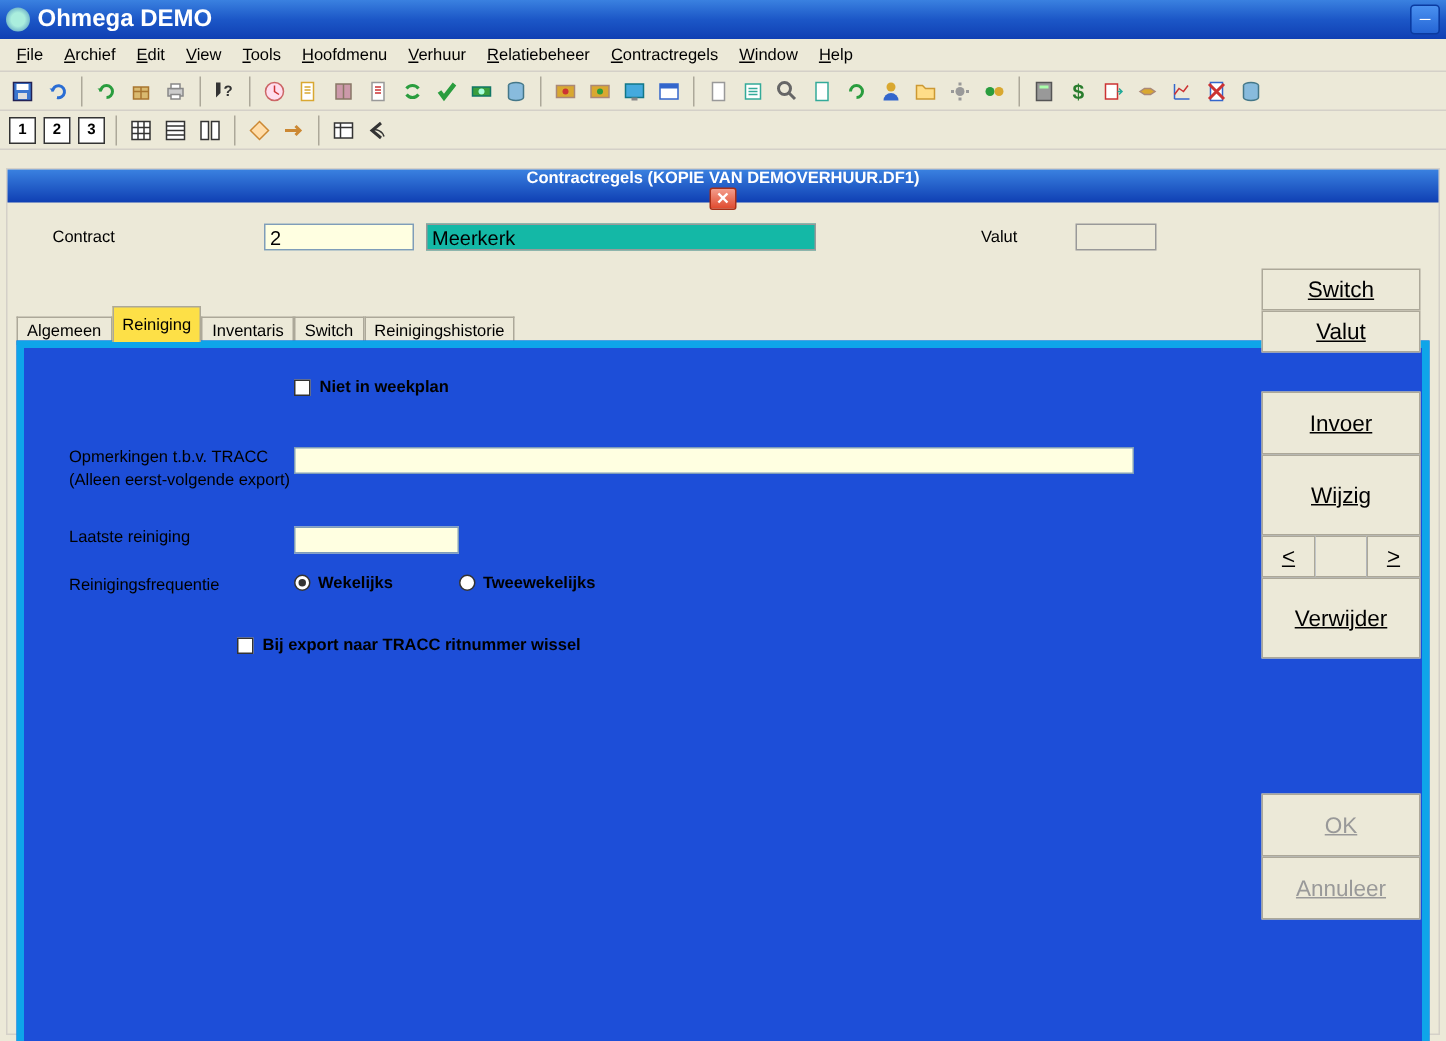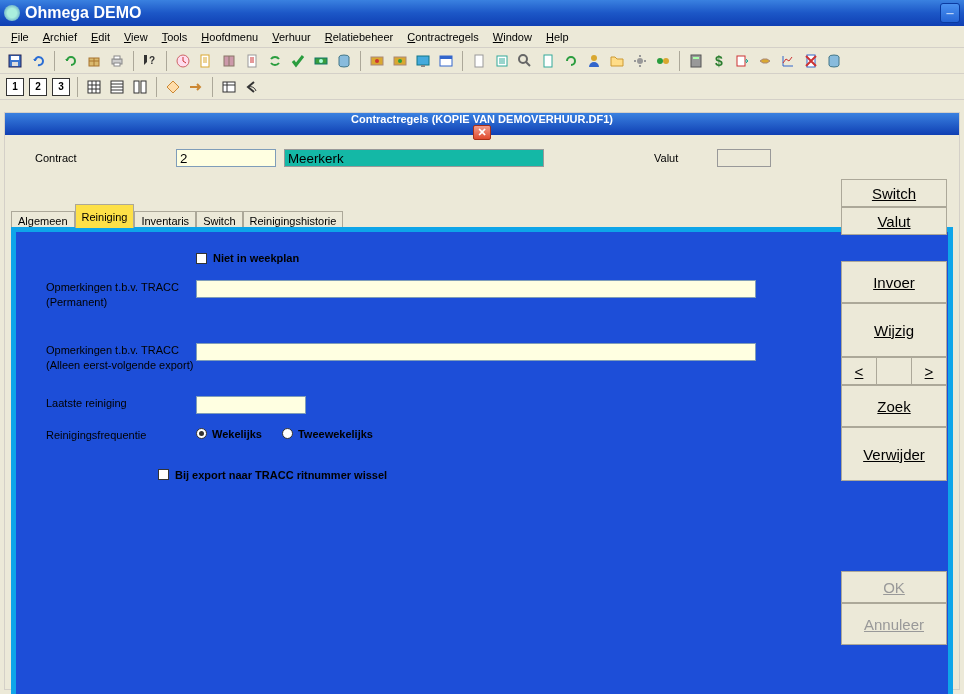--- a/index.html
+++ b/index.html
@@ -51,21 +51,21 @@
 
 
 .form-row { display: flex; align-items: flex-start; margin-bottom: 14px; }
 .form-row .flabel { width: 150px; line-height: 1.4; }
 .yellow-input { background: #ffffe1; border: 1px solid #7f9db9; height: 18px; padding: 1px 3px; }
 .yellow-input.wide { width: 560px; }
 .yellow-input.short { width: 110px; }
 .chk-row { display: flex; align-items: center; gap: 6px; margin-bottom: 16px; margin-left: 150px; font-weight: bold; }
 .chk-row2 { display: flex; align-items: center; gap: 6px; margin-left: 112px; font-weight: bold; }
 .chk { width: 11px; height: 11px; border: 1px solid #333; background: white; }
-.radio-row { display: flex; align-items: center; gap: 20px; }
+.radio-row { display: flex; align-items: center; gap: 44px; }
 .radio-opt { display: flex; align-items: center; gap: 5px; font-weight: bold; }
 .radio { width: 11px; height: 11px; border: 1px solid #333; border-radius: 50%; background: white; display: flex; align-items: center; justify-content: center; }
 .radio.checked::after { content:''; width:5px; height:5px; background:#333; border-radius:50%; }
 
 
 .side-buttons { position: absolute; right: 12px; top: 44px; width: 106px; display: flex; flex-direction: column; gap: 0; }
 .side-btn { height: 32px; background: #ece9d8; border: 1px solid #aca899; display: flex; align-items: center; justify-content: center; cursor: pointer; font-size: 15px; text-decoration: underline; }
 .side-btn.disabled { color: #999; }
 .side-btn.small { height: 28px; }
 .nav-row { display: flex; }
@@ -385,24 +385,20 @@
         <div class="tab">Algemeen</div>
         <div class="tab active">Reiniging</div>
         <div class="tab">Inventaris</div>
         <div class="tab">Switch</div>
         <div class="tab">Reinigingshistorie</div>
       </div>
       <div class="tab-panel">
         <div class="chk-row">
           <div class="chk"></div>
           <span>Niet in weekplan</span>
-        </div>
-        <div class="form-row">
-          <div class="flabel">Opmerkingen t.b.v. TRACC (Permanent)</div>
-          <input class="yellow-input wide" style="">
         </div>
         <div style="height:18px;"></div>
         <div class="form-row">
           <div class="flabel">Opmerkingen t.b.v. TRACC (Alleen eerst-volgende export)</div>
           <input class="yellow-input wide" style="">
         </div>
         <div style="height:8px;"></div>
         <div class="form-row">
           <div class="flabel">Laatste reiniging</div>
           <input class="yellow-input short" style="">
@@ -432,20 +428,19 @@
       <div class="side-btn small">Switch</div>
       <div class="side-btn small">Valut</div>
       <div class="gap-big"></div>
       <div class="side-btn" style="height:42px;">Invoer</div>
       <div class="side-btn" style="height:54px;">Wijzig</div>
       <div class="nav-row">
         <div class="side-btn">&lt;</div>
         <div class="side-btn" style="border-left:none;border-right:none;"></div>
         <div class="side-btn">&gt;</div>
       </div>
-      <div class="side-btn" style="height:42px;">Zoek</div>
       <div class="side-btn" style="height:54px;">Verwijder</div>
       <div class="gap-huge"></div>
-      <div class="side-btn disabled" style="height:32px;">OK</div>
+      <div class="side-btn disabled" style="height:42px;">OK</div>
       <div class="side-btn disabled" style="height:42px;">Annuleer</div>
     </div>
   </div>
 </div>
 
 </body></html>

